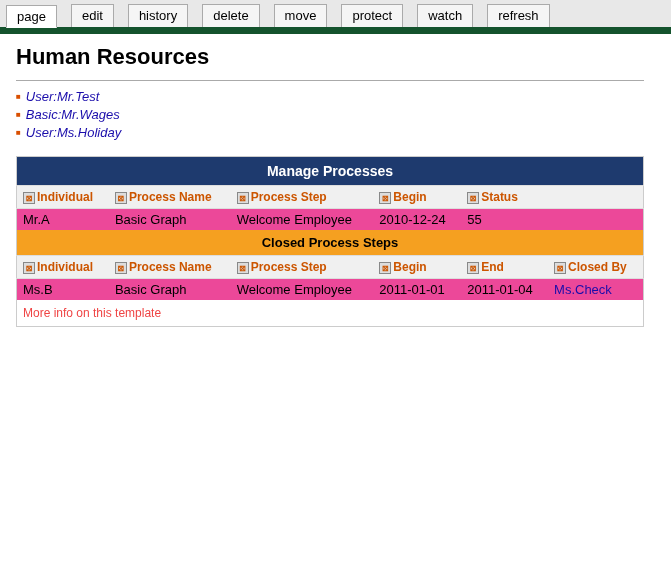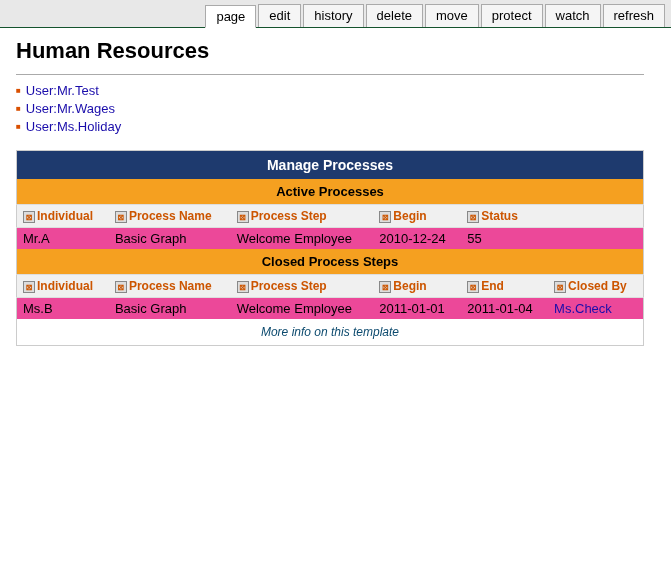--- a/index.html
+++ b/index.html
@@ -9,25 +9,24 @@
       background: #fff;
       color: #000;
       width: 671px;
       min-height: 588px;
     }
 
     
     .tab-bar {
       display: flex;
       flex-wrap: wrap;
-      gap: 2px;
+      gap: 14px;
       padding: 4px 6px 0 6px;
       background: #e8e8e8;
-      border-bottom: 1px solid #14532d;
-      justify-content: flex-end;
+      border-bottom: 7px solid #14532d;
     }
     .tab {
       padding: 3px 10px;
       border: 1px solid #aaa;
       background: #f5f5f5;
       cursor: pointer;
       font-size: 13px;
       color: #000;
       border-bottom: none;
     }
@@ -64,20 +63,21 @@
     }
 
     .user-list {
       list-style: none;
       margin-bottom: 16px;
     }
     .user-list li {
       display: flex;
       align-items: center;
       margin-bottom: 3px;
+      font-style: italic;
     }
     .user-list li::before {
       content: '■';
       font-size: 8px;
       color: #d94f00;
       margin-right: 5px;
     }
     .user-link {
       color: #1a0dab;
       text-decoration: none;
@@ -121,25 +121,24 @@
     }
 
     .manage-processes .data-row td {
       padding: 3px 6px;
       vertical-align: top;
       font-size: 13px;
       background: #ec4899;
     }
 
     .manage-processes .footer-row td {
-      text-align: center;
+      text-align: left;
       padding: 6px;
-      font-style: italic;
       font-size: 12px;
-      color: #0c4a6e;
+      color: #ef4444;
       background: #fff;
     }
 
     .col-icon {
       display: inline-block;
       width: 12px;
       height: 12px;
       border: 1px solid #888;
       background: #ddd;
       font-size: 8px;
@@ -164,34 +163,31 @@
   </div>
 
 <div class="page-content">
   <h1 class="page-title">Human Resources</h1>
   <hr class="divider">
   <ul class="user-list">
       <li>
         <a class="user-link">User:Mr.Test</a>
       </li>
       <li>
-        <a class="user-link">User:Mr.Wages</a>
+        <a class="user-link">Basic:Mr.Wages</a>
       </li>
       <li>
         <a class="user-link">User:Ms.Holiday</a>
       </li>
     </ul>
 
   <table class="manage-processes">
     <tbody>
       <tr class="header-row">
         <td colspan="6">Manage Processes</td>
-      </tr>
-      <tr class="section-row">
-        <td colspan="6">Active Processes</td>
       </tr>
       <tr class="col-header-row">
         <td><span class="col-icon">⊠</span><span>Individual</span></td>
         <td><span class="col-icon">⊠</span><span>Process Name</span></td>
         <td><span class="col-icon">⊠</span><span>Process Step</span></td>
         <td><span class="col-icon">⊠</span><span>Begin</span></td>
         <td colspan="2"><span class="col-icon">⊠</span><span>Status</span></td>
       </tr>
       <tr class="data-row">
         <td>Mr.A</td>

